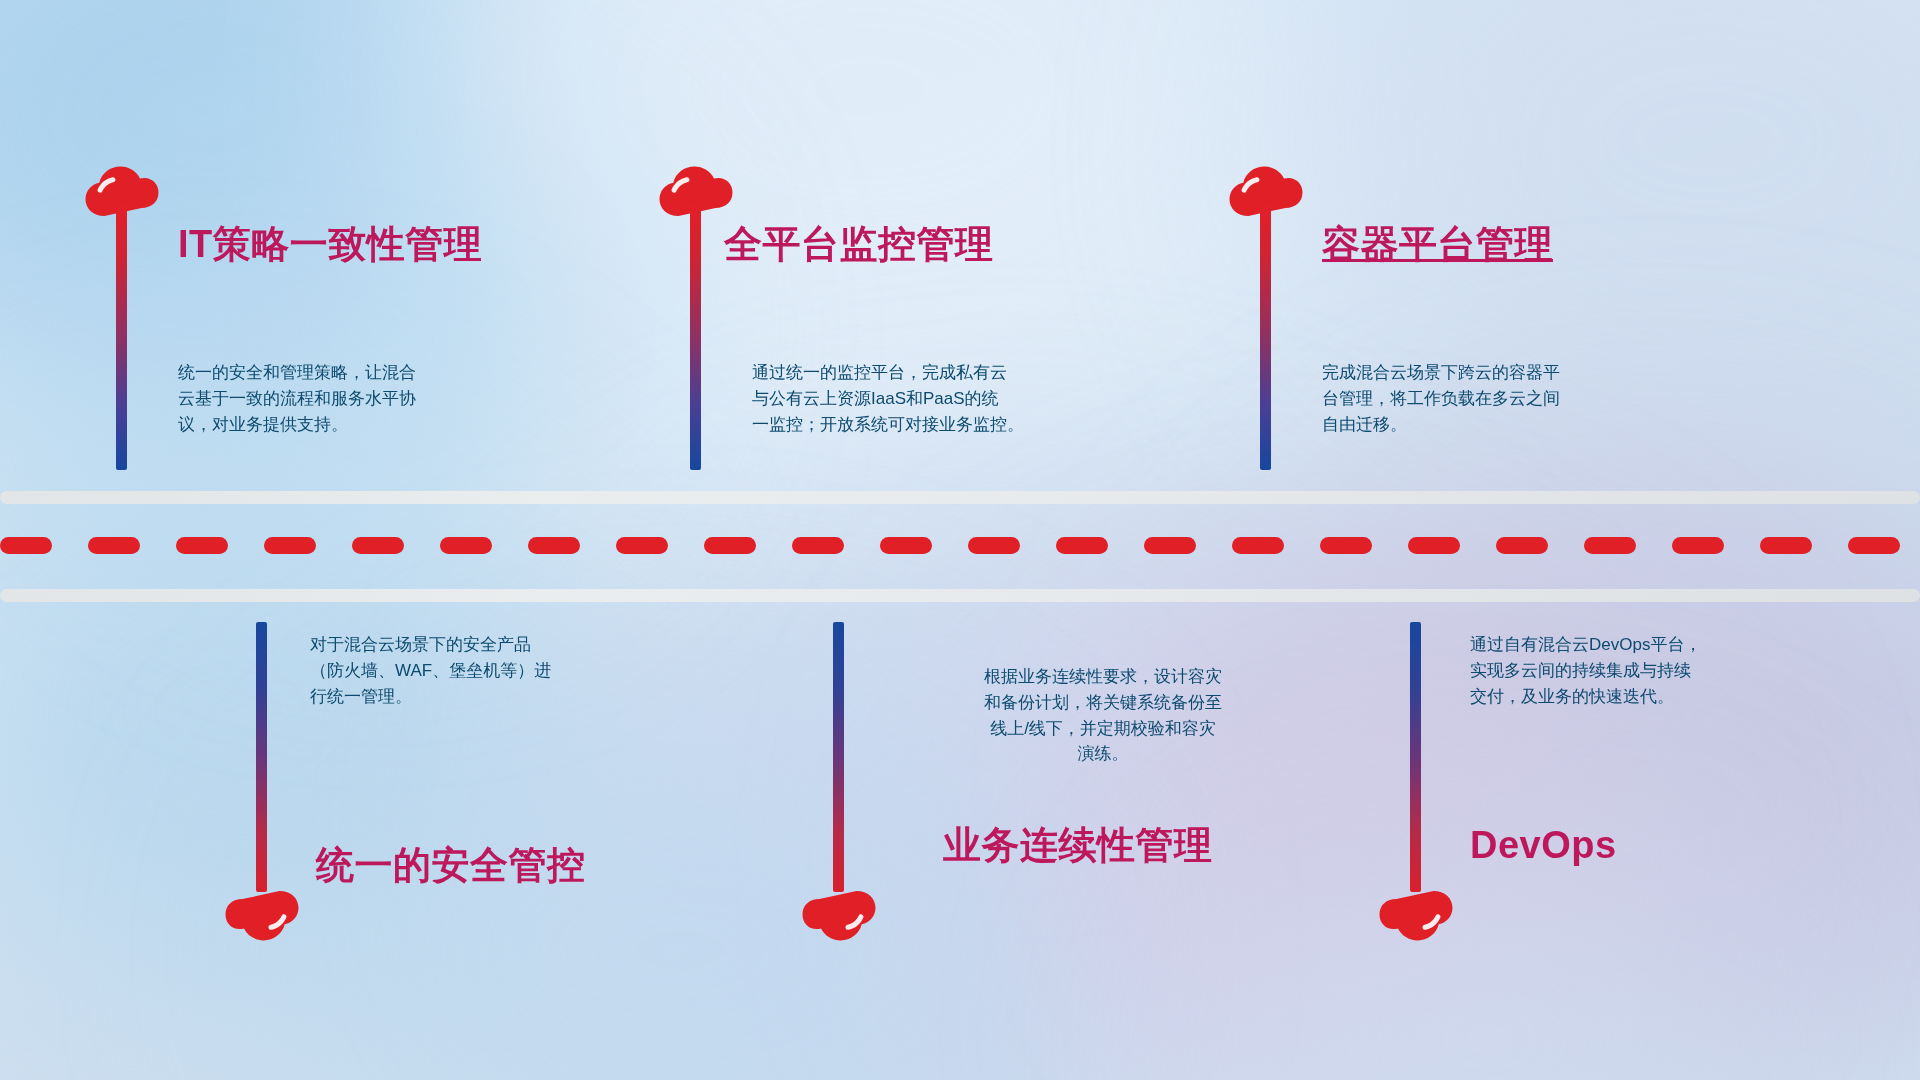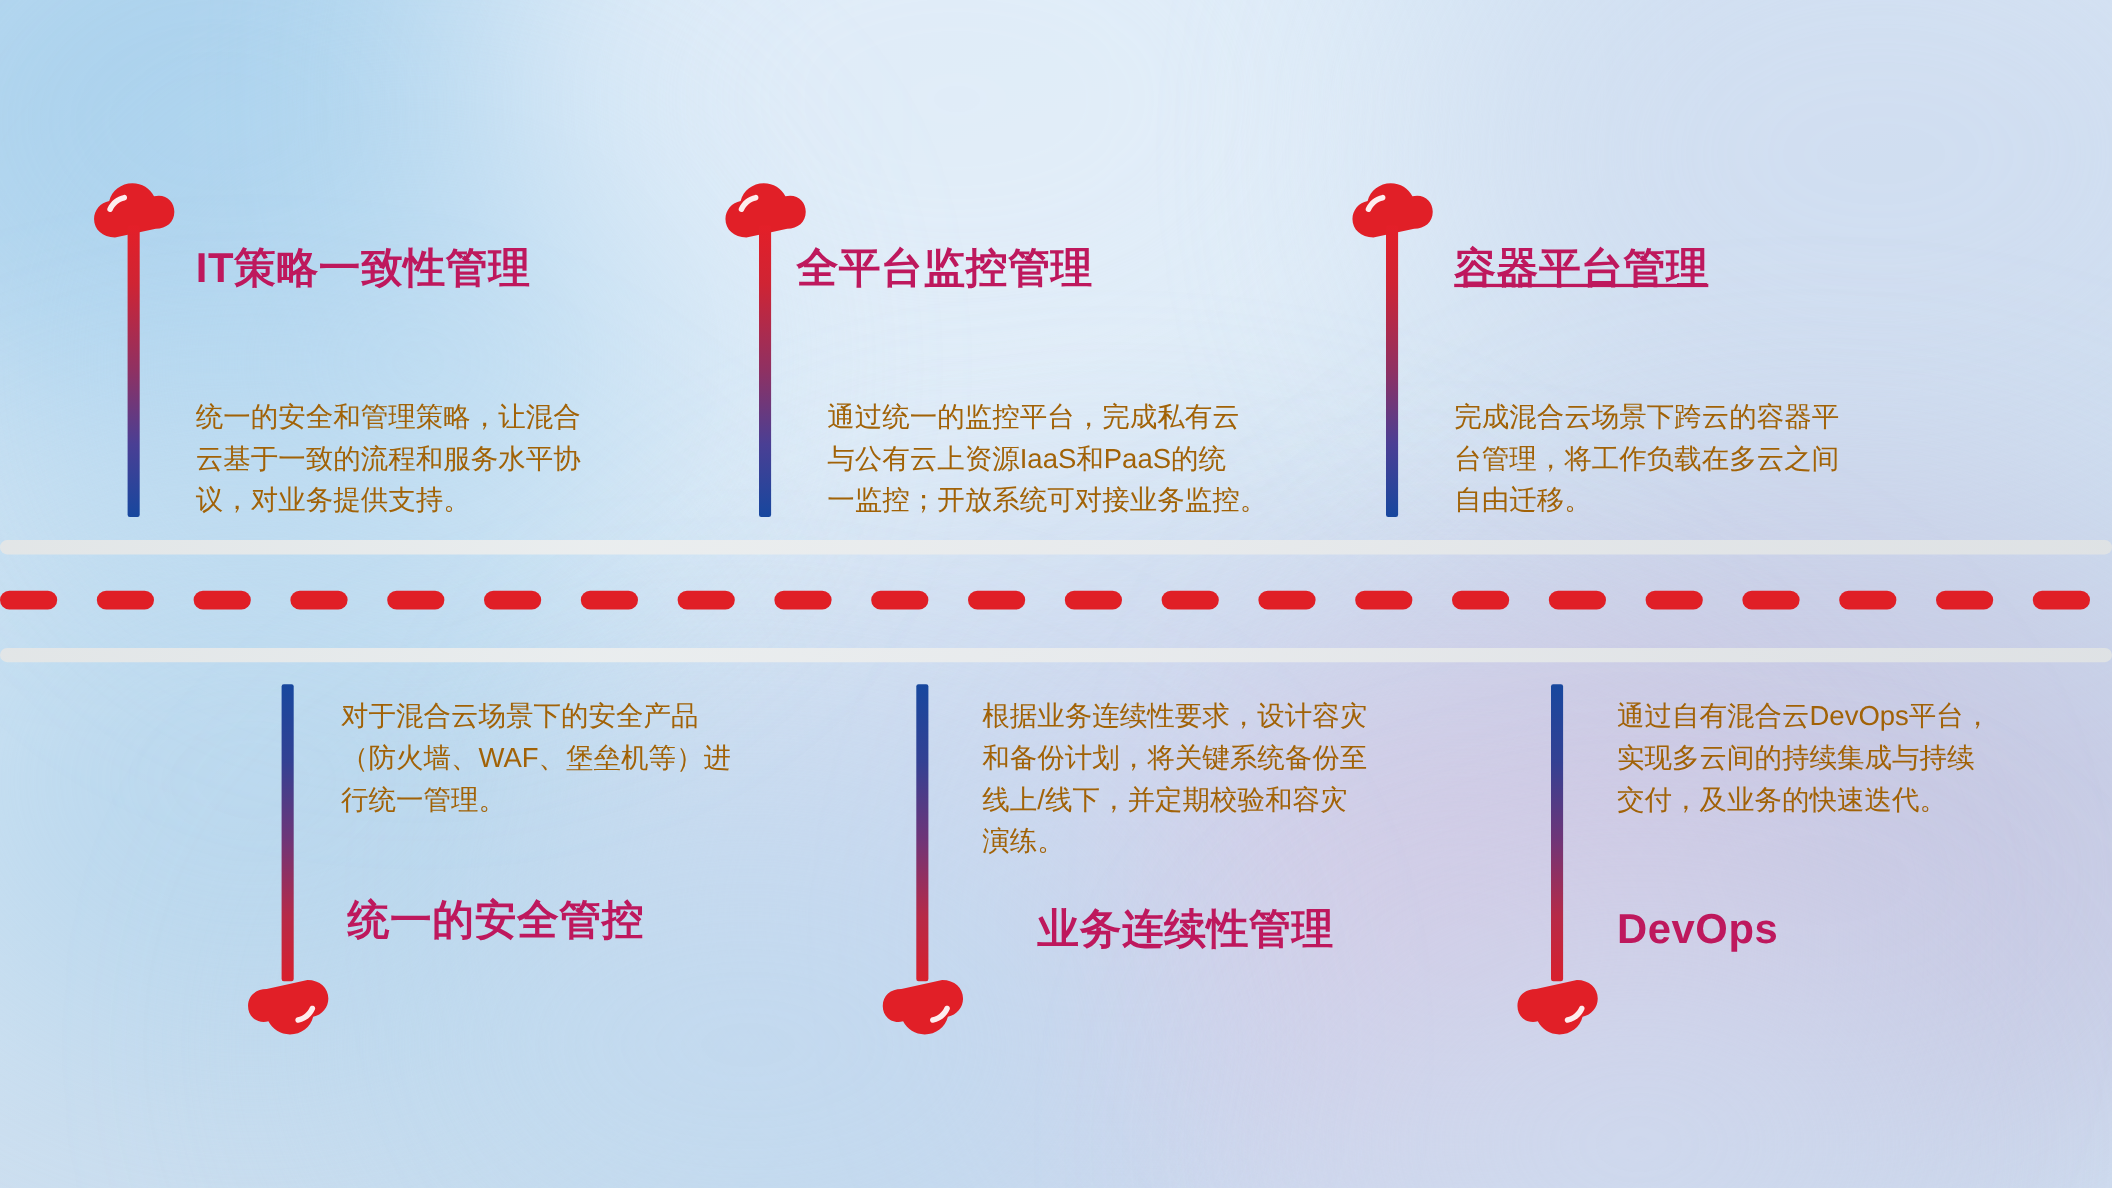--- a/index.html
+++ b/index.html
@@ -38,21 +38,21 @@
 
   
   .col{position:absolute;}
   .stem{position:absolute;width:11px;border-radius:2px;}
   .stem-down{background:linear-gradient(180deg,#e41f28 0%,#cf2434 20%,#8e3163 50%,#4a3f94 75%,#17479e 100%);}
   .stem-up{background:linear-gradient(180deg,#17479e 0%,#334193 26%,#6e3578 52%,#b62a48 78%,#d9202c 100%);}
 
   .cloud{position:absolute;width:76px;height:58px;}
   .title{position:absolute;color:#be185d;font-weight:700;font-size:38px;
     letter-spacing:.5px;white-space:nowrap;line-height:1;}
-  .body{position:absolute;color:#a16207;font-size:25px;line-height:1.52;
+  .body{position:absolute;color:#0c4a6e;font-size:17px;line-height:1.52;
     width:420px;white-space:pre-line;}
 </style>
 </head>
 <body>
 
 <div id="stage">
 
   <div class="bg-base"></div>
   <div class="bg-blob blob-a"></div>
   <div class="bg-blob blob-b"></div>
@@ -126,32 +126,32 @@
     <span class="dash"></span>
     <span class="dash"></span>
   </div>
   <div class="road road-line road-bottom"></div>
 
   <div class="col" style="left:0;top:0;">
     <div class="stem stem-up" style="left:256px;top:622px;height:270px;"></div>
     <div class="body" style="left:310px;top:632px;width:420px;">对于混合云场景下的安全产品
 （防火墙、WAF、堡垒机等）进
 行统一管理。</div>
-    <div class="title" style="left:316px;top:818px;">统一的安全管控</div>
+    <div class="title" style="left:316px;top:846px;">统一的安全管控</div>
     <svg class="cloud" style="left:224px;top:890px;" viewBox="0 0 76 58">
       <g transform="translate(76,58) scale(-1,-1)">
         <path fill="#e11f27" d="M20.5 57C9.2 57 1.5 49.6 1.5 40.2c0-8.2 5.8-15 13.8-16.5C17.6 14.3 26.2 7.6 36.4 7.6c8.6 0 16.1 4.8 19.6 11.9 1.4-.4 2.8-.6 4.3-.6 8.5 0 14.2 6.4 14.2 14.6 0 9.5-7.2 15.4-16.9 15.4z"></path>
         <path fill="#ffffff" opacity=".92" d="M15.2 33.6c-1.4-.4-2.1-2-1.5-3.3 2.9-6.5 8.3-10.8 14.9-12.1 1.5-.3 2.8.8 2.9 2.3.1 1.3-.8 2.4-2.1 2.7-5 1.1-9 4.4-11.2 9.3-.5 1-1.6 1.5-2.6 1.2z"></path>
       </g>
     </svg>
   </div>
 
   <div class="col" style="left:0;top:0;">
     <div class="stem stem-up" style="left:833px;top:622px;height:270px;"></div>
-    <div class="body" style="left:893px;top:632px;width:420px;">根据业务连续性要求，设计容灾
+    <div class="body" style="left:893px;top:664px;width:420px;text-align:center;">根据业务连续性要求，设计容灾
 和备份计划，将关键系统备份至
 线上/线下，并定期校验和容灾
 演练。</div>
     <div class="title" style="left:943px;top:826px;">业务连续性管理</div>
     <svg class="cloud" style="left:801px;top:890px;" viewBox="0 0 76 58">
       <g transform="translate(76,58) scale(-1,-1)">
         <path fill="#e11f27" d="M20.5 57C9.2 57 1.5 49.6 1.5 40.2c0-8.2 5.8-15 13.8-16.5C17.6 14.3 26.2 7.6 36.4 7.6c8.6 0 16.1 4.8 19.6 11.9 1.4-.4 2.8-.6 4.3-.6 8.5 0 14.2 6.4 14.2 14.6 0 9.5-7.2 15.4-16.9 15.4z"></path>
         <path fill="#ffffff" opacity=".92" d="M15.2 33.6c-1.4-.4-2.1-2-1.5-3.3 2.9-6.5 8.3-10.8 14.9-12.1 1.5-.3 2.8.8 2.9 2.3.1 1.3-.8 2.4-2.1 2.7-5 1.1-9 4.4-11.2 9.3-.5 1-1.6 1.5-2.6 1.2z"></path>
       </g>
     </svg>

